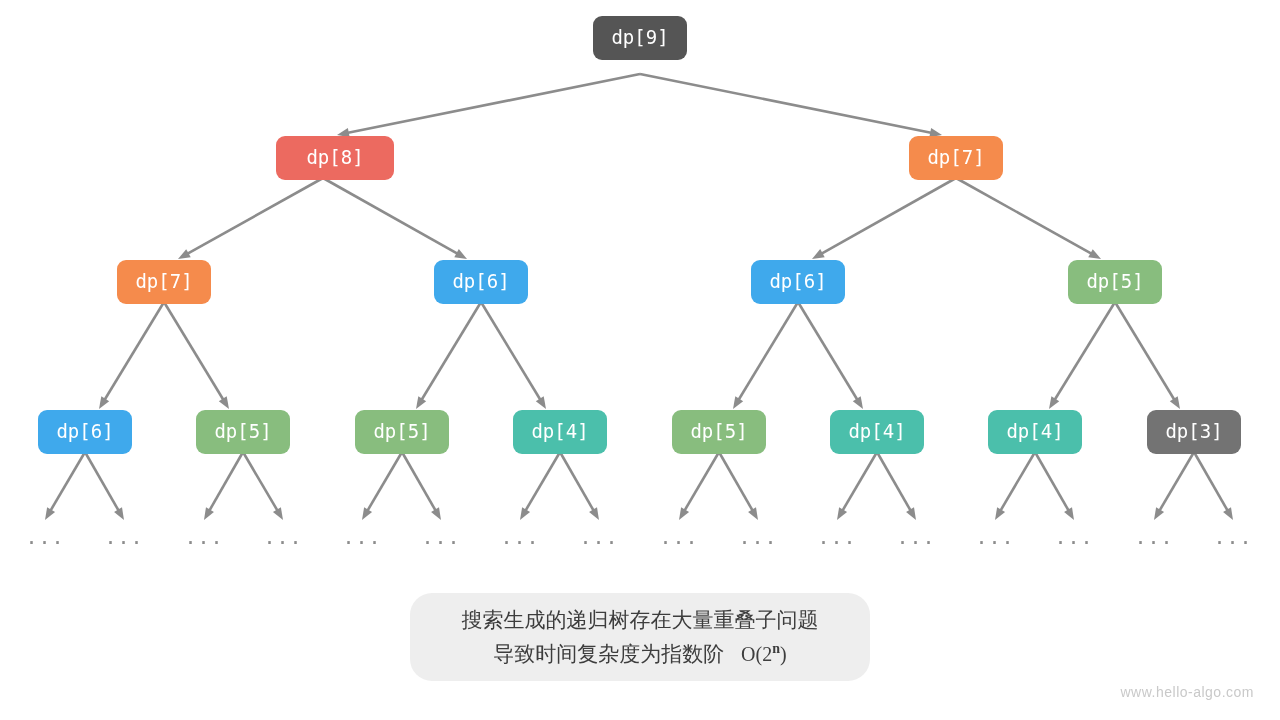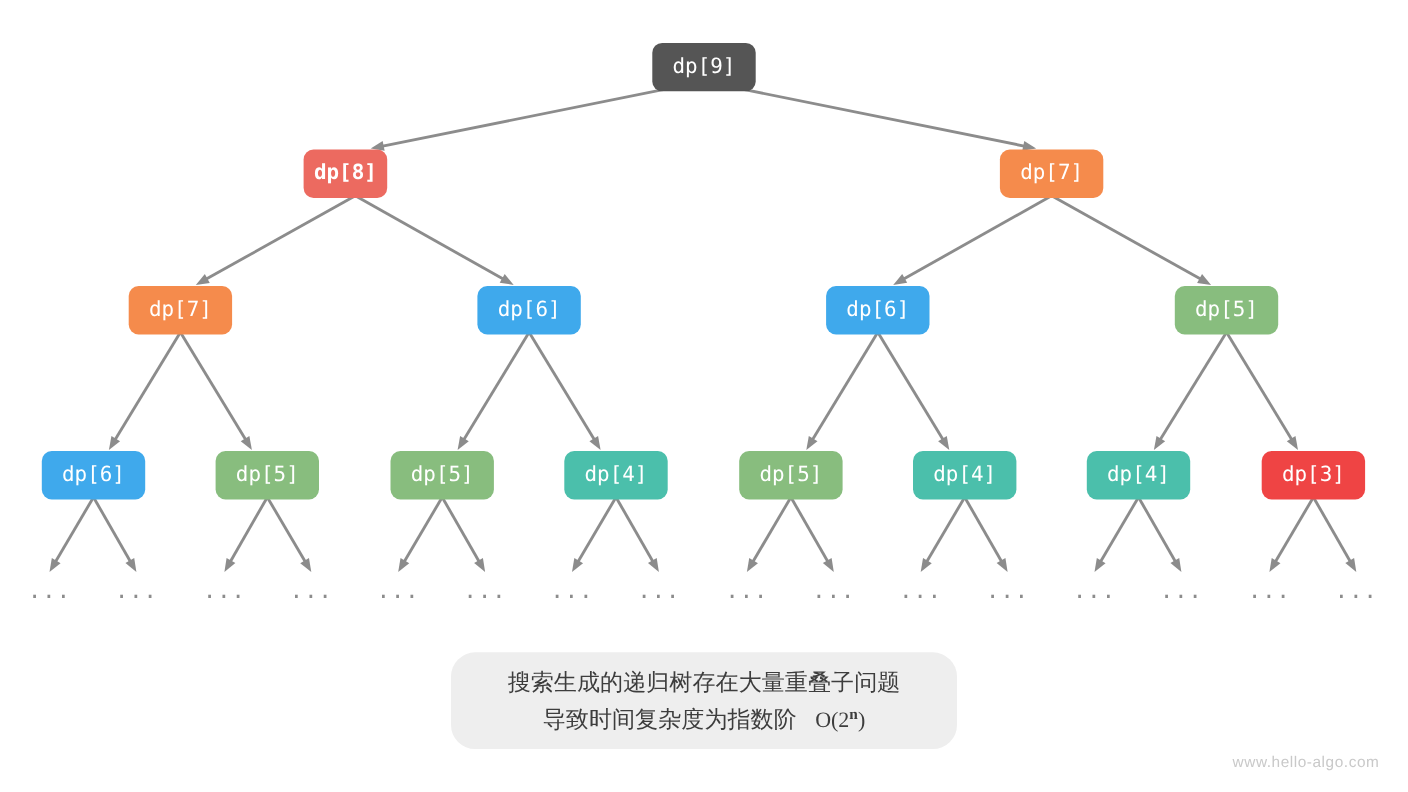--- a/index.html
+++ b/index.html
@@ -223,24 +223,24 @@
         <line x1="1194" y1="452" x2="1159.070201265634" y2="511.3806578484223" stroke="#8c8c8c" stroke-width="2.6" stroke-linecap="butt"></line>
         <polygon points="1154,520 1156.119344129035,507.32449683591517 1164.0491389084866,511.98908200029837" fill="#8c8c8c"></polygon>
       </g>
       <g>
         <line x1="1194" y1="452" x2="1228.0248788198967" y2="511.3254297372557" stroke="#8c8c8c" stroke-width="2.6" stroke-linecap="butt"></line>
         <polygon points="1233,520 1223.0395522630135,511.8790714275544 1231.0201569047383,507.30195994185937" fill="#8c8c8c"></polygon>
       </g>
     </svg>
 
   <div id="nodes-layer">
-      <div class="node" style="left: 593px; top: 39px; width: 94px; background: rgb(85, 85, 85);">
+      <div class="node" style="left: 593px; top: 16px; width: 94px; background: rgb(85, 85, 85);">
         <span class="lbl">dp[9]</span>
       </div>
-      <div class="node" style="left: 276px; top: 136px; width: 76px; background: rgb(236, 106, 96); font-weight: bold;">
+      <div class="node" style="left: 276px; top: 136px; width: 118px; background: rgb(236, 106, 96);">
         <span class="lbl">dp[8]</span>
       </div>
       <div class="node" style="left: 909px; top: 136px; width: 94px; background: rgb(245, 139, 76);">
         <span class="lbl">dp[7]</span>
       </div>
       <div class="node" style="left: 117px; top: 260px; width: 94px; background: rgb(245, 139, 76);">
         <span class="lbl">dp[7]</span>
       </div>
       <div class="node" style="left: 434px; top: 260px; width: 94px; background: rgb(63, 169, 236);">
         <span class="lbl">dp[6]</span>
@@ -265,21 +265,21 @@
       </div>
       <div class="node" style="left: 672px; top: 410px; width: 94px; background: rgb(136, 189, 126);">
         <span class="lbl">dp[5]</span>
       </div>
       <div class="node" style="left: 830px; top: 410px; width: 94px; background: rgb(75, 191, 171);">
         <span class="lbl">dp[4]</span>
       </div>
       <div class="node" style="left: 988px; top: 410px; width: 94px; background: rgb(75, 191, 171);">
         <span class="lbl">dp[4]</span>
       </div>
-      <div class="node" style="left: 1147px; top: 410px; width: 94px; background: #ef4444;">
+      <div class="node" style="left: 1147px; top: 410px; width: 94px; background: #737373;">
         <span class="lbl">dp[3]</span>
       </div>
     </div>
 
   <div id="ellipsis-layer">
       <div class="ellipsis" style="left: 45px; top: 537px;">...</div>
       <div class="ellipsis" style="left: 124px; top: 537px;">...</div>
       <div class="ellipsis" style="left: 204px; top: 537px;">...</div>
       <div class="ellipsis" style="left: 283px; top: 537px;">...</div>
       <div class="ellipsis" style="left: 362px; top: 537px;">...</div>

